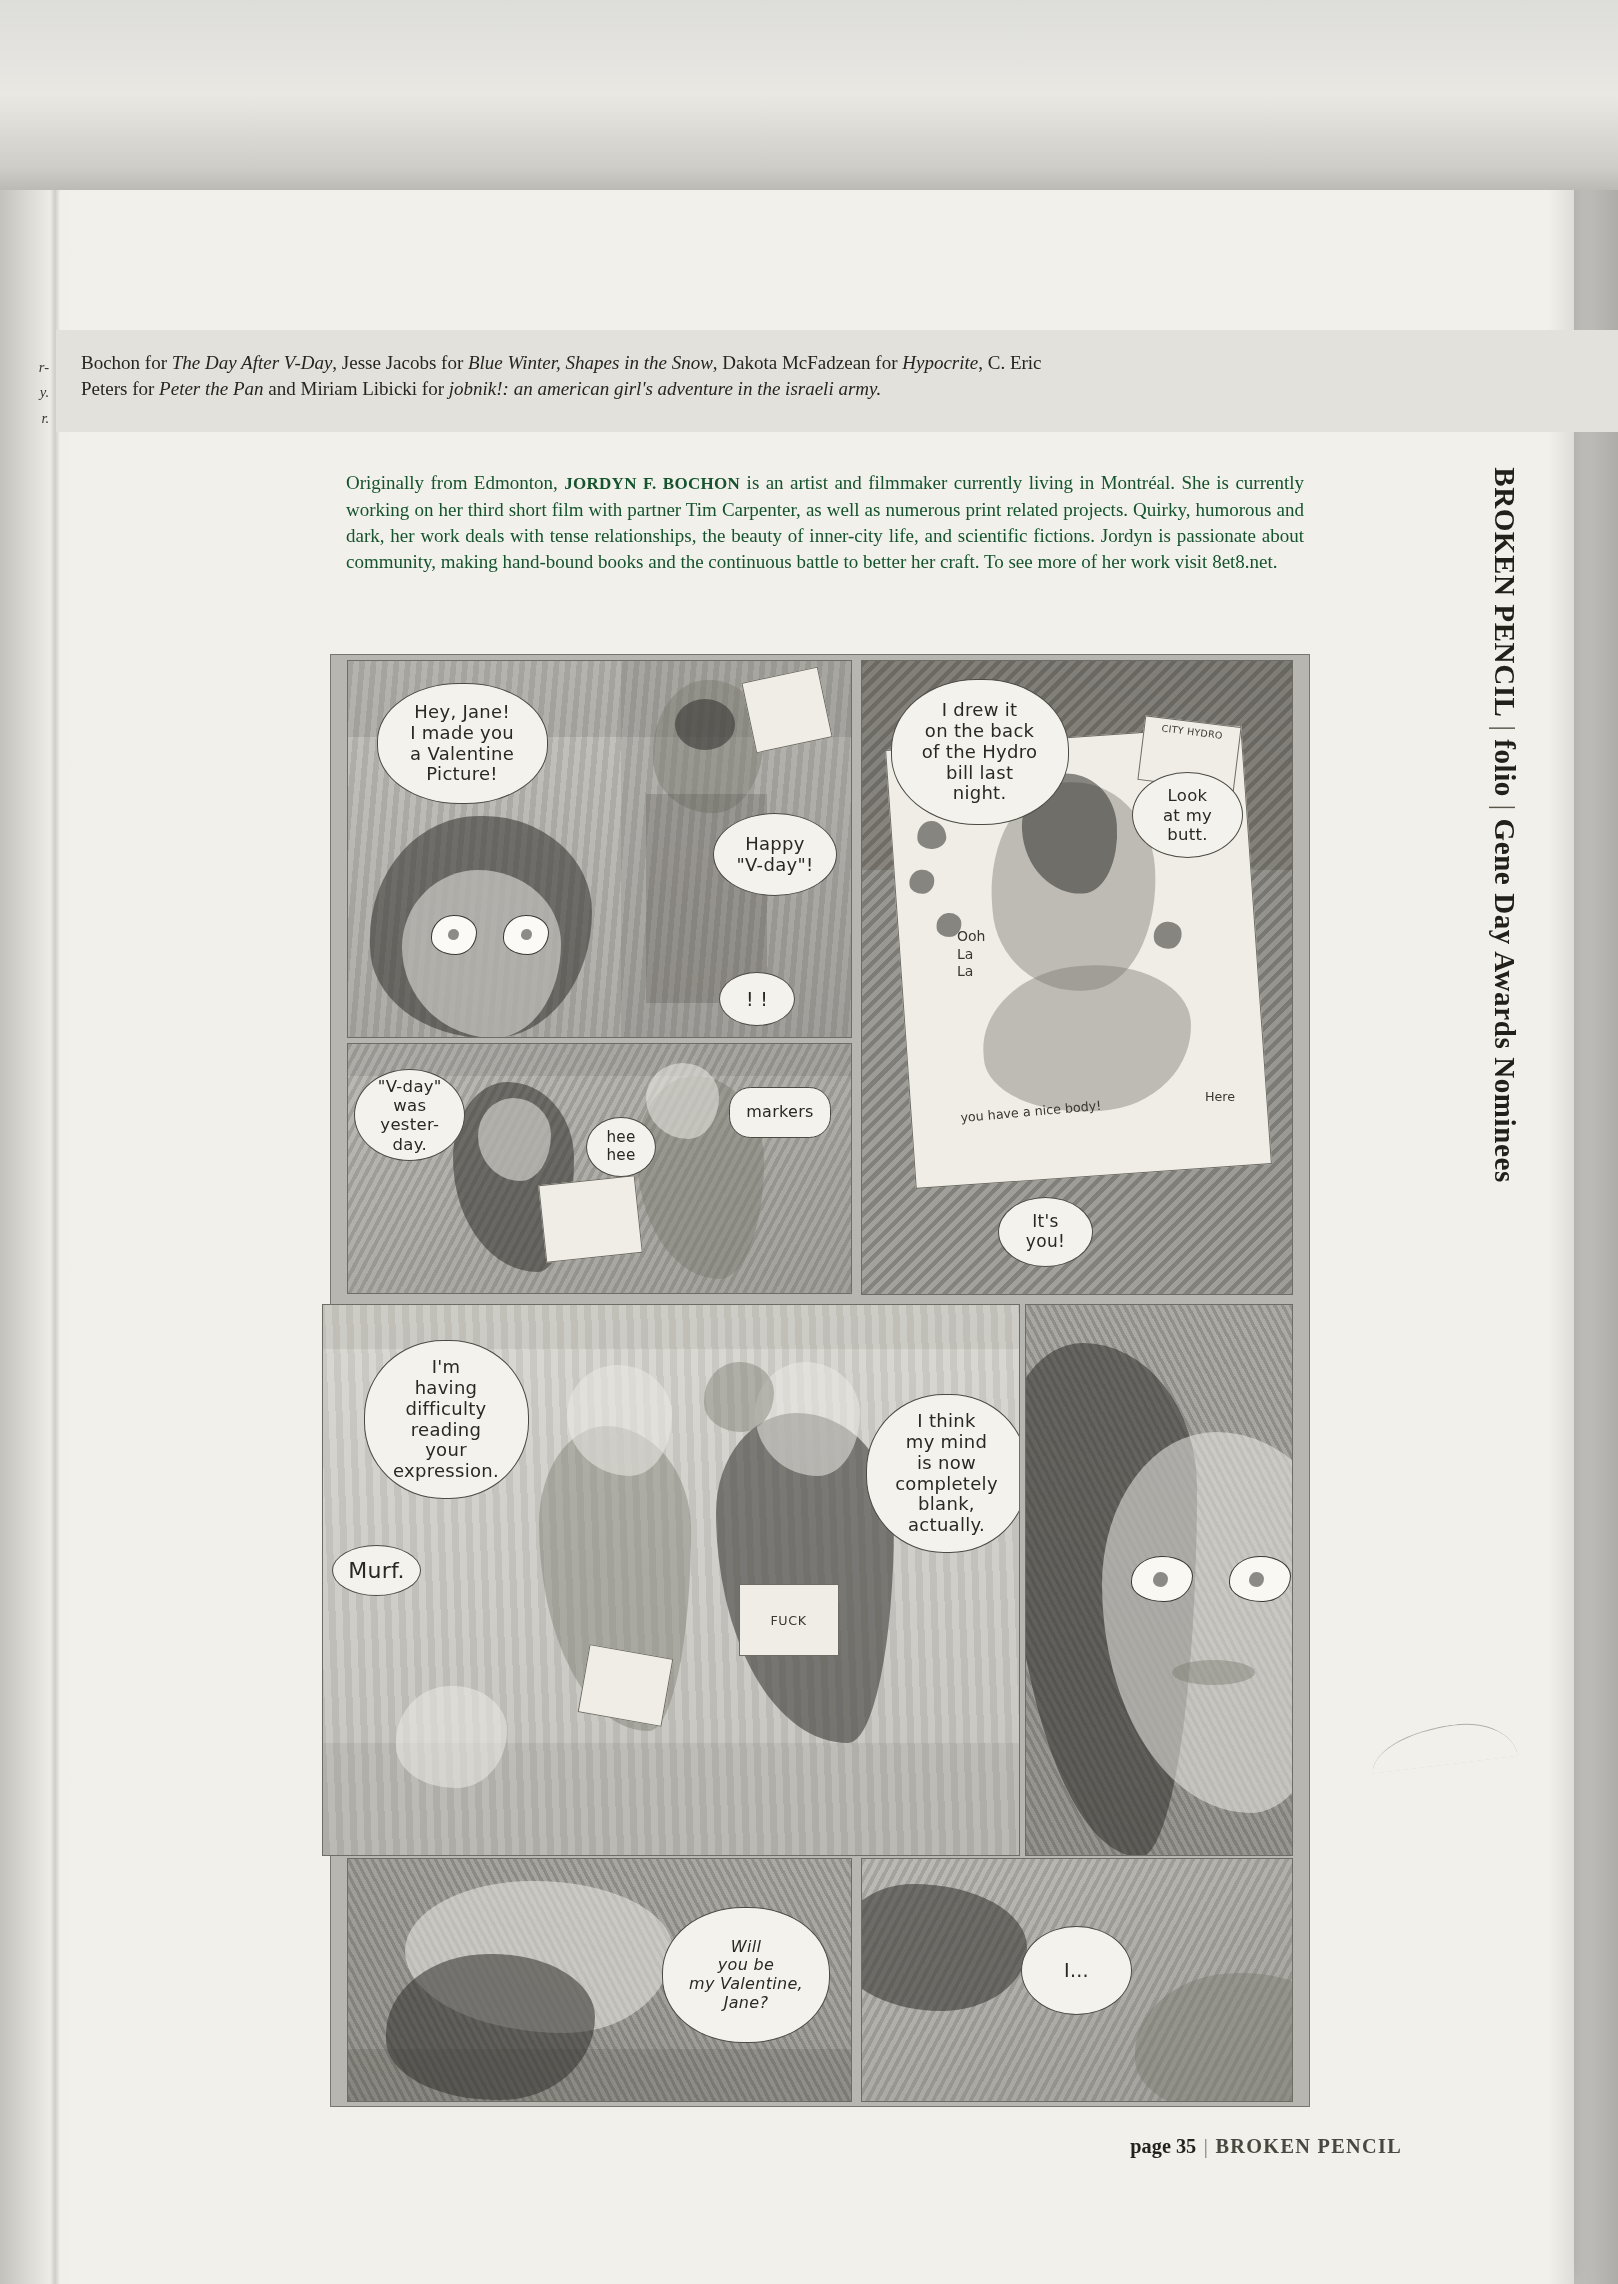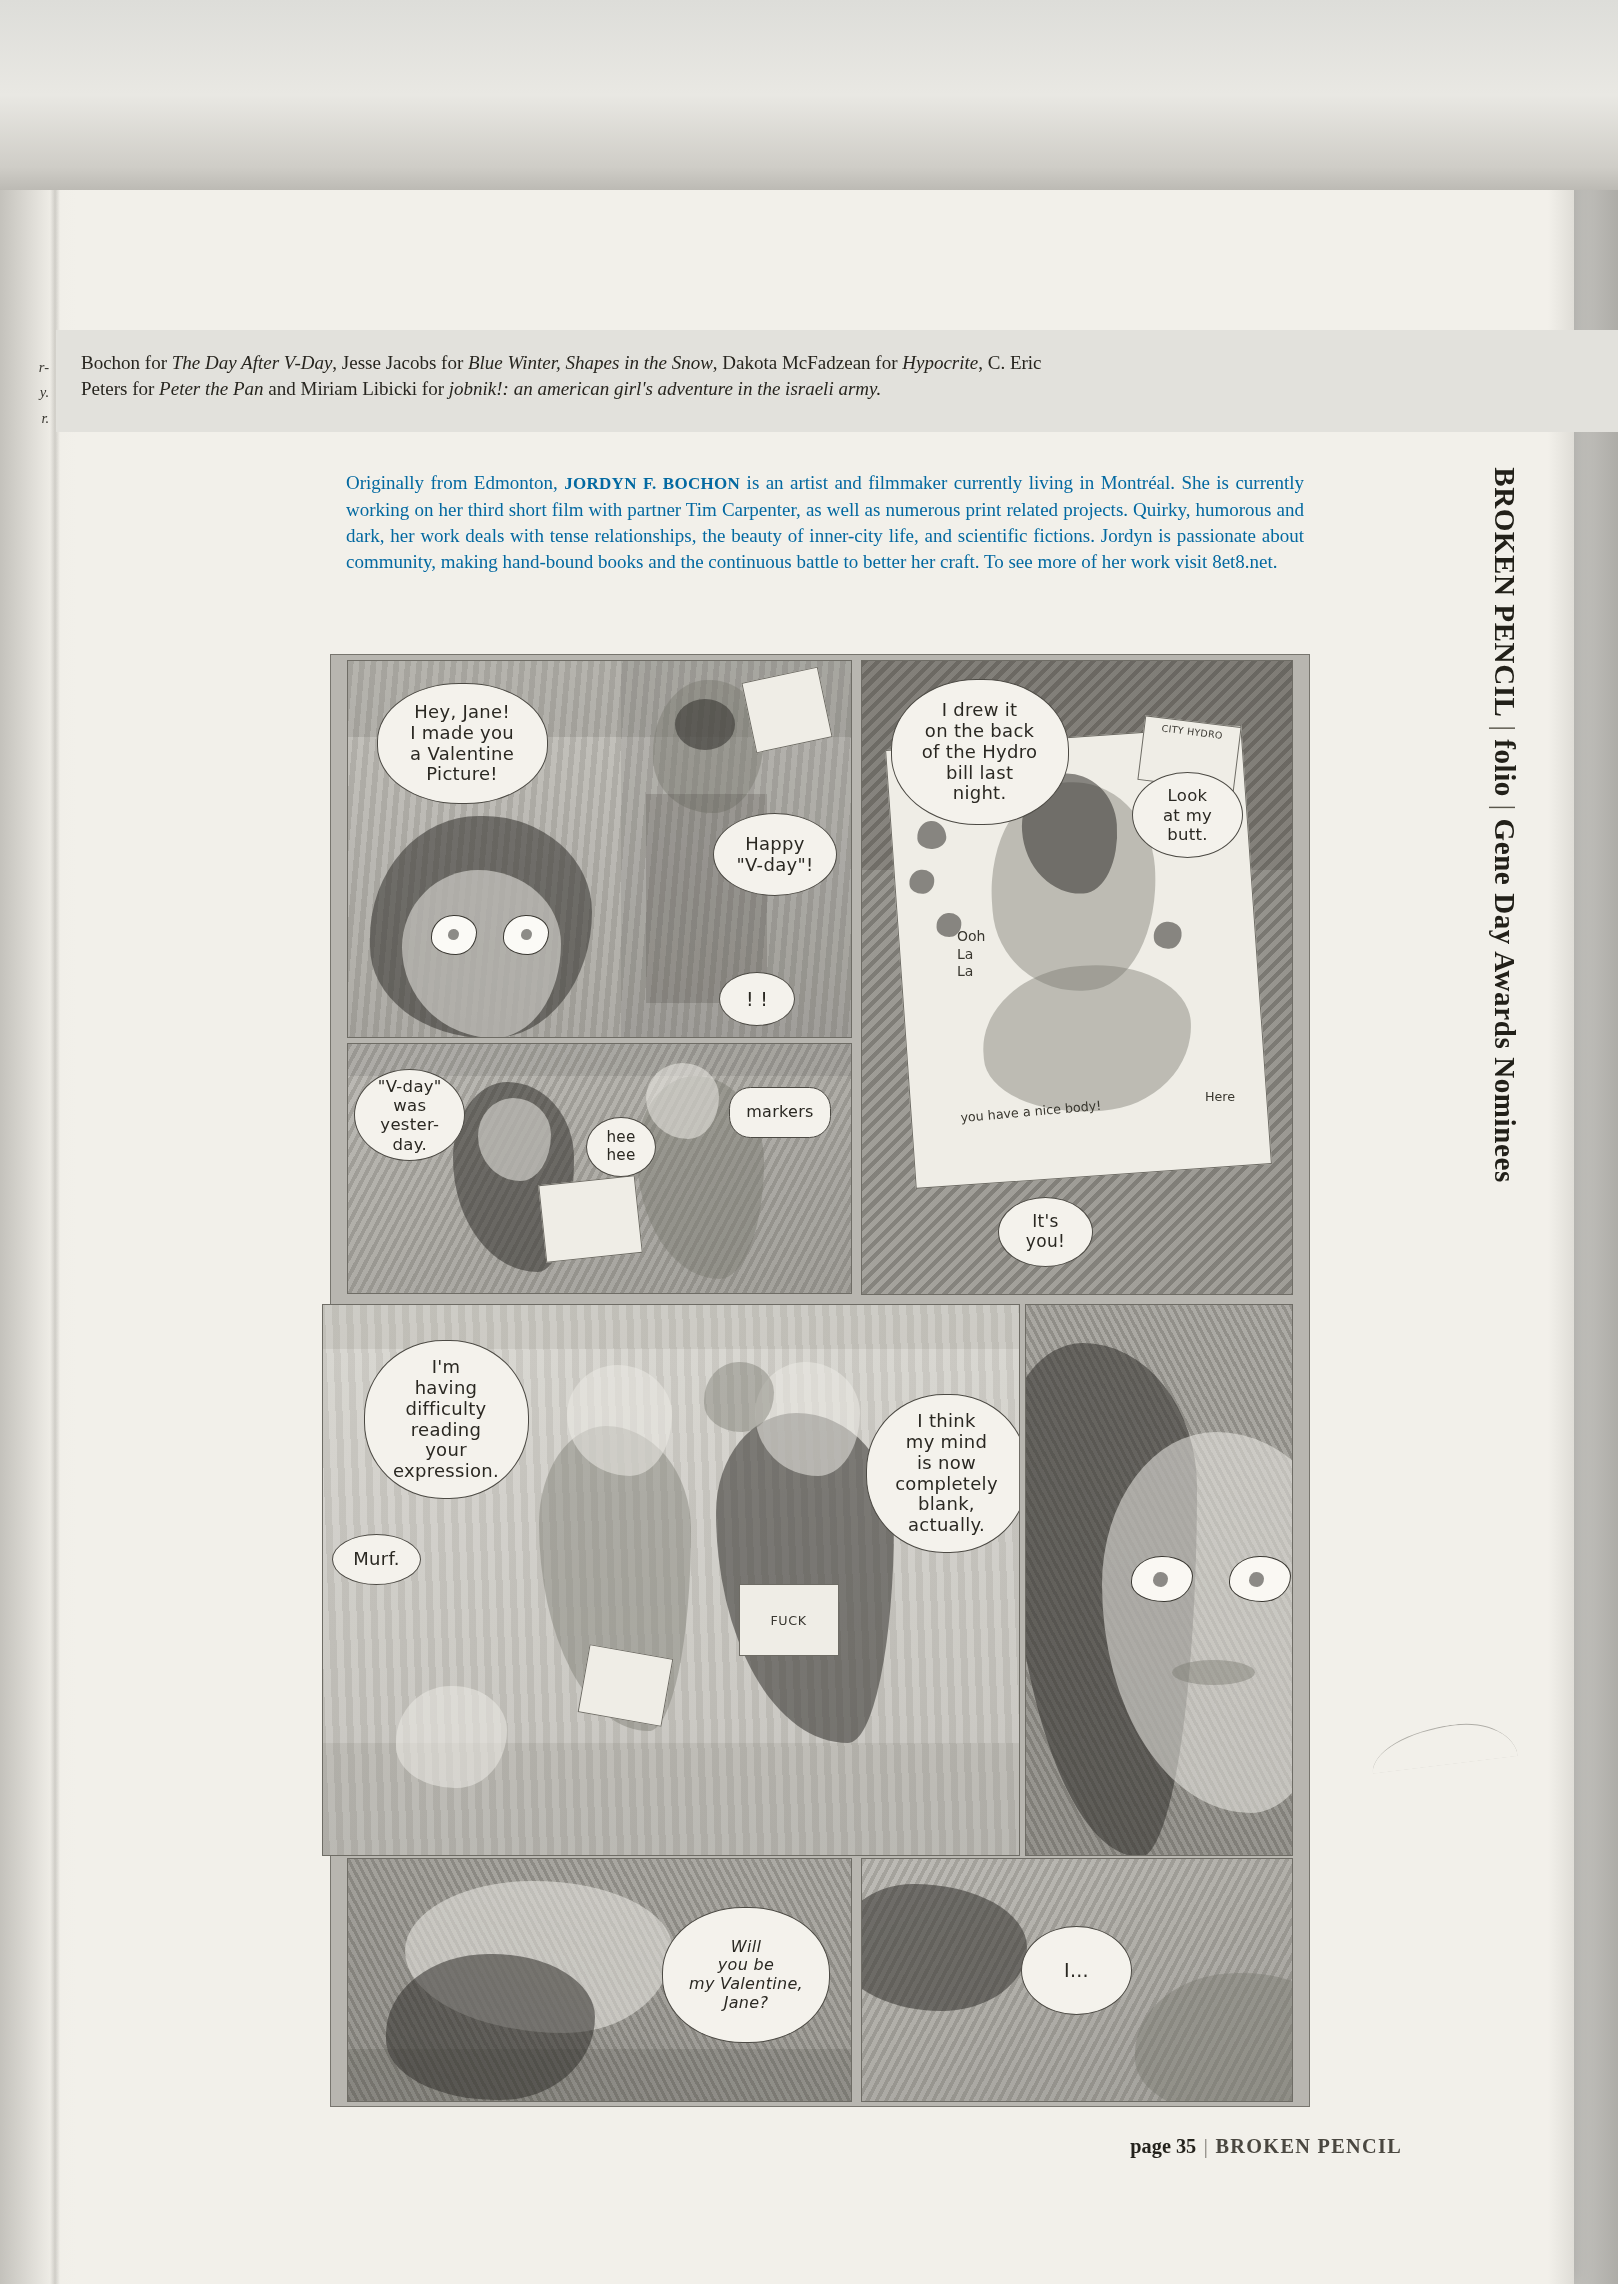--- a/index.html
+++ b/index.html
@@ -90,21 +90,21 @@
   #intro-text i { font-style: italic; }
 
   
   #bio-text {
     position: absolute;
     left: 346px;
     top: 470px;
     width: 958px;
     font-size: 19px;
     line-height: 26px;
-    color: #0369a1;
+    color: #14532d;
     text-align: justify;
   }
   #bio-text .name {
     font-family: "Liberation Serif", serif;
     font-weight: bold;
     font-size: 17px;
     letter-spacing: 0.3px;
   }
 
   
@@ -364,21 +364,21 @@
       <div class="blob shade4" style="left:381px;top:57px;width:70px;height:70px;"></div>
 
       <div class="balloon" style="left:41px; top:35px; width:165px; height:159px; font-size:18px; border-radius:48%;">
         <span style="white-space: pre-line;">I'm
 having
 difficulty
 reading
 your
 expression.</span>
       </div>
-      <div class="balloon" style="left:9.5px; top:229px; width:89px; height:51px; font-size:18px;justify-content:center;">
+      <div class="balloon" style="left:9.5px; top:240px; width:89px; height:51px; font-size:22px;justify-content:center;">
         <span style="white-space: pre-line;">Murf.</span>
       </div>
       <div class="balloon" style="left:543px; top:89px; width:162px; height:159px; font-size:18px; border-radius:48%;align-items:center;">
         <span style="white-space: pre-line;">I think
 my mind
 is now
 completely
 blank,
 actually.</span>
       </div>

